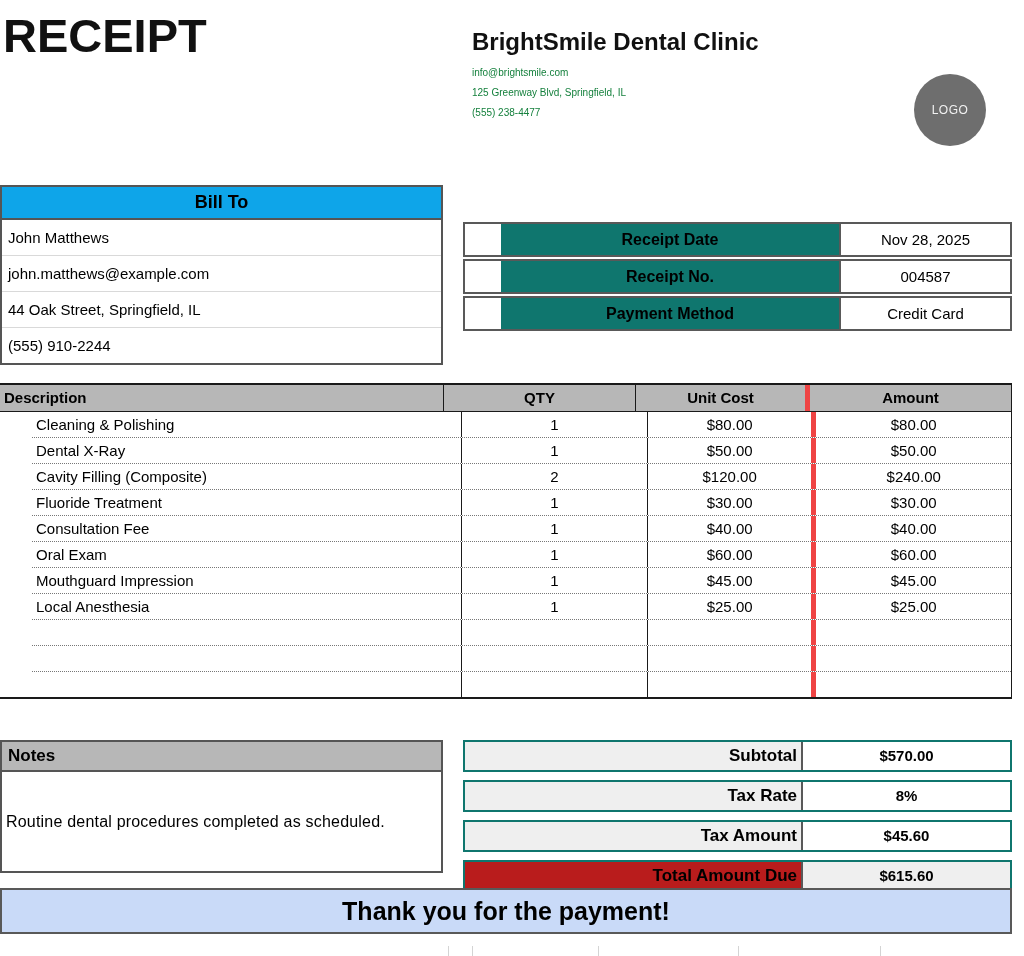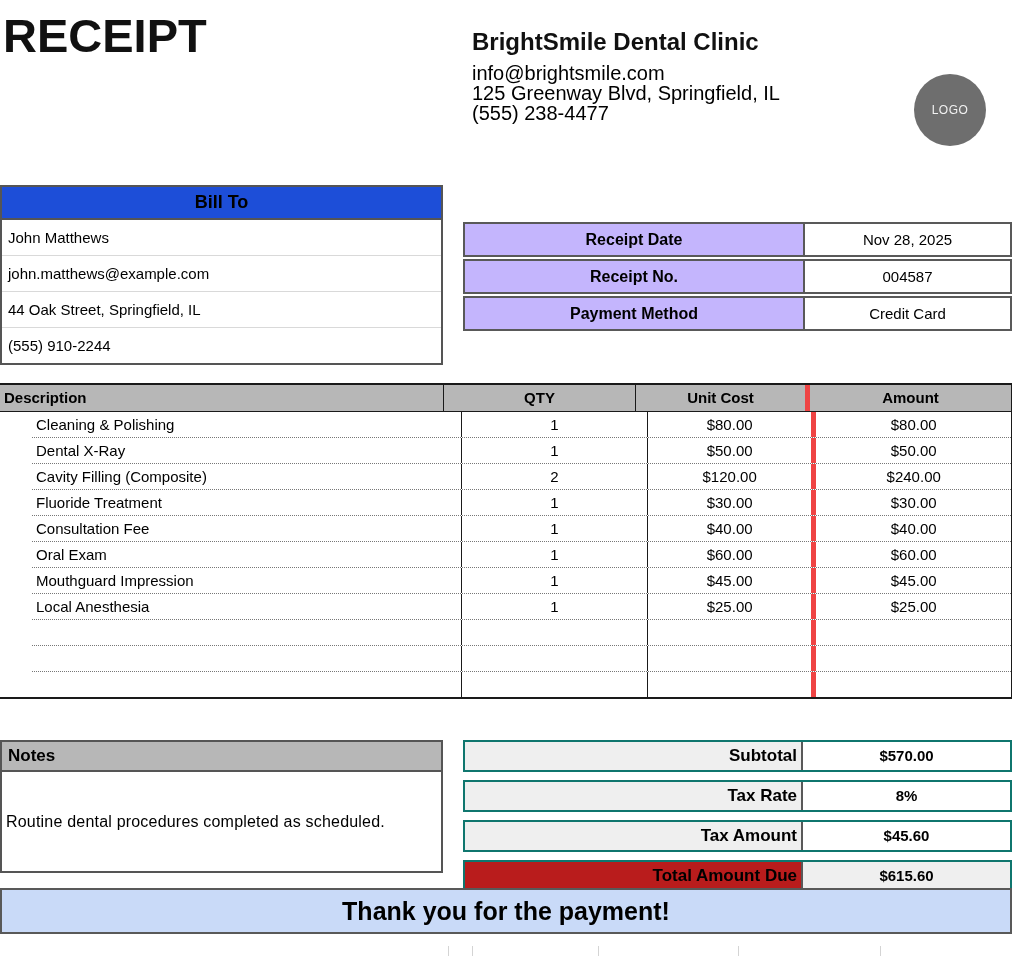--- a/index.html
+++ b/index.html
@@ -13,53 +13,53 @@
     overflow: hidden;
   }
 
   
   .receipt-title {
     position: absolute; left: 3px; top: 8px;
     font-size: 47px; font-weight: 900; letter-spacing: 0px; color: #111;
   }
   .clinic { position: absolute; left: 472px; top: 28px; width: 430px; }
   .clinic-name { font-size: 24px; font-weight: 800; margin-bottom: 7px; color: #111; }
-  .clinic-line { font-size: 20px; line-height: 20px; color: #000000; }
+  .clinic-line { font-size: 10px; line-height: 20px; color: #15803d; }
   .logo-circle {
     position: absolute; left: 914px; top: 74px; width: 72px; height: 72px;
     border-radius: 50%; background: #6e6e6e; color: #f2f2f2;
     display: flex; align-items: center; justify-content: center;
     font-size: 12px; letter-spacing: 0.5px;
   }
 
   
   .bill-to {
     position: absolute; left: 0px; top: 185px; width: 443px;
     border: 2px solid #555; background: #fff; box-sizing: border-box;
   }
   .bill-to-header {
-    height: 31px; line-height: 31px; background: #1d4ed8;
+    height: 31px; line-height: 31px; background: #0ea5e9;
     text-align: center; font-weight: bold; font-size: 18px;
     border-bottom: 2px solid #555;
   }
   .bill-row {
     height: 35px; line-height: 35px; padding-left: 6px; font-size: 15px;
     border-top: 1px solid #d9d9d9; white-space: nowrap; overflow: hidden;
   }
   .bill-row.first { border-top: none; }
 
   
   .info-table { position: absolute; left: 463px; top: 222px; width: 549px; }
   .info-row {
     display: flex; border: 2px solid #595959; margin-bottom: 2px;
     height: 31px; box-sizing: content-box; background: #fff;
   }
   .info-label {
-    width: 338px; background: #c4b5fd; font-weight: bold; font-size: 16px;
-    text-align: center; line-height: 31px; border-right: 2px solid #595959;
+    width: 338px; background: #0f766e; font-weight: bold; font-size: 16px;
+    text-align: center; line-height: 31px; border-right: 2px solid #595959; margin-left: 36px;
   }
   .info-value { flex: 1; text-align: center; line-height: 31px; font-size: 15px; }
 
   
   .items-table {
     position: absolute; left: 0px; top: 383px; width: 1012px;
     border-bottom: 2px solid #1a1a1a; box-sizing: border-box;
     border-right: 1px solid #1a1a1a;
   }
   .items-header {

